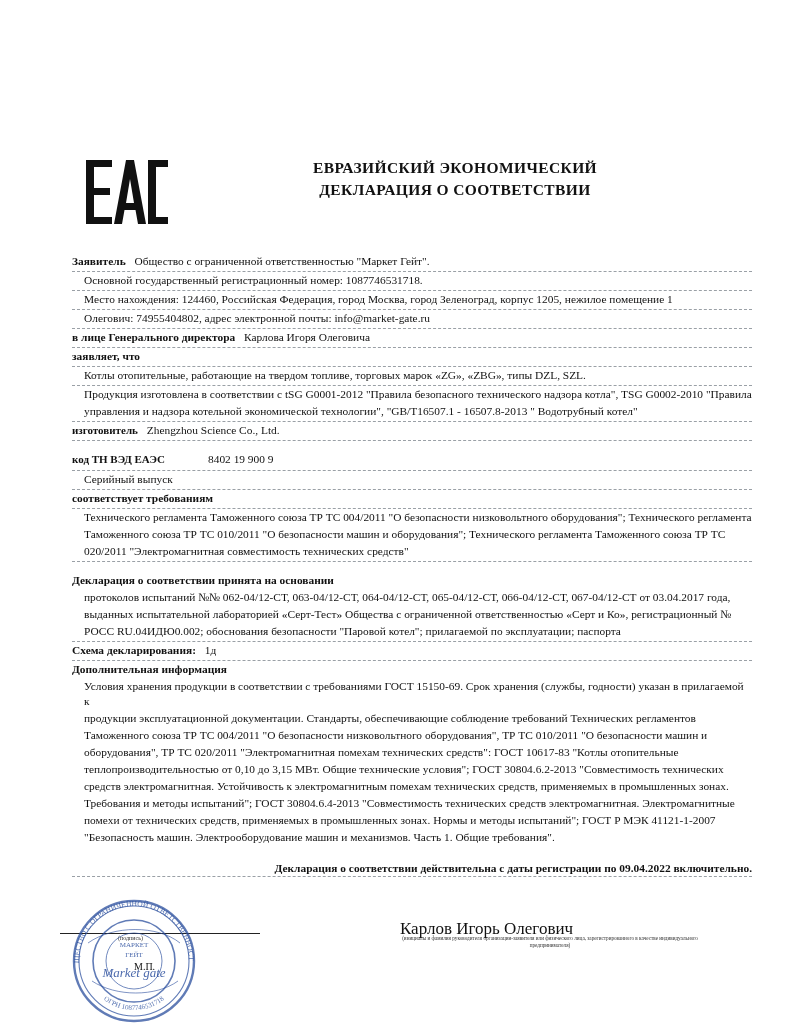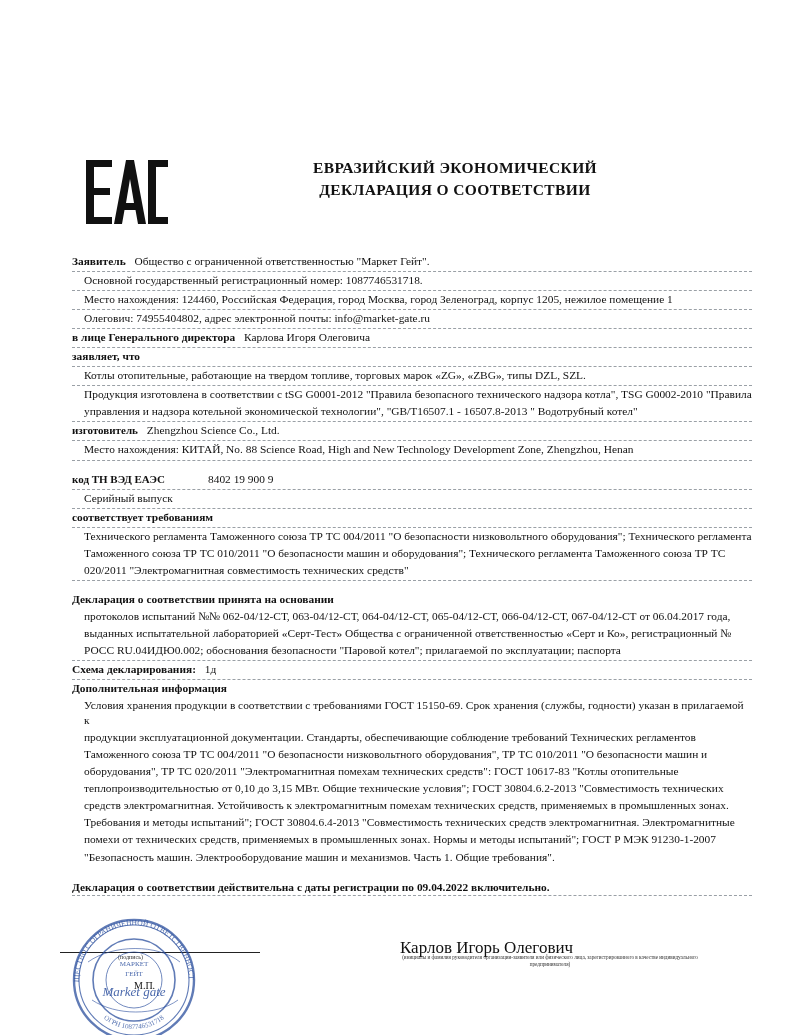--- a/index.html
+++ b/index.html
@@ -149,20 +149,21 @@
     display: block;
   }
   .footer-rows {
     padding: 0 48px;
   }
   .valid-row {
     font-weight: bold;
     font-size: 11.4px;
     border-bottom: 1px dashed #9aa0a6;
     padding-bottom: 2px;
+    text-align: right;
   }
 </style>
 </head>
 <body>
 
 <div class="page">
 
   <div class="header">
     <div class="eac-logo">
       <svg viewBox="0 0 90 70" width="90" height="70" aria-hidden="true">
@@ -199,21 +200,20 @@
     <div class="row">
       <span class="lbl">заявляет, что</span>
     </div>
     <div class="row indent">Котлы отопительные, работающие на твердом топливе, торговых марок «ZG», «ZBG», типы  DZL, SZL.</div>
     <div class="row indent nodash tight">Продукция изготовлена в соответствии с tSG G0001-2012 "Правила безопасного технического надзора котла", TSG G0002-2010 "Правила</div>
     <div class="row indent">управления и надзора котельной экономической технологии", "GB/T16507.1 - 16507.8-2013 "  Водотрубный котел"</div>
     <div class="row">
       <span class="lbl-sm">изготовитель</span>
       <span class="ml">Zhengzhou Science Co., Ltd.</span>
     </div>
-    <div class="row indent">Место нахождения: КИТАЙ, No. 88 Science Road, High and New Technology Development Zone, Zhengzhou, Henan</div>
 
     <div class="gap"></div>
 
     <div class="row two-col">
       <div class="code-col lbl-sm">код ТН ВЭД ЕАЭС</div>
       <div class="c2">8402 19 900 9</div>
     </div>
     <div class="row indent">Серийный выпуск</div>
 
     <div class="row">
@@ -221,39 +221,39 @@
     </div>
     <div class="row indent nodash tight">Технического регламента Таможенного союза ТР ТС 004/2011 "О безопасности низковольтного оборудования"; Технического регламента</div>
     <div class="row indent nodash tight">Таможенного союза ТР ТС 010/2011 "О безопасности машин и оборудования"; Технического регламента Таможенного союза ТР ТС</div>
     <div class="row indent">020/2011 "Электромагнитная совместимость технических средств"</div>
 
     <div class="gap"></div>
 
     <div class="row nodash tight">
       <span class="lbl">Декларация о соответствии принята на основании</span>
     </div>
-    <div class="row indent nodash tight">протоколов испытаний №№ 062-04/12-СТ, 063-04/12-СТ, 064-04/12-СТ, 065-04/12-СТ, 066-04/12-СТ, 067-04/12-СТ от 06.04.2017 года,</div>
+    <div class="row indent nodash tight">протоколов испытаний №№ 062-04/12-СТ, 063-04/12-СТ, 064-04/12-СТ, 065-04/12-СТ, 066-04/12-СТ, 067-04/12-СТ от 03.04.2017 года,</div>
     <div class="row indent nodash tight">выданных испытательной лабораторией «Серт-Тест» Общества с ограниченной ответственностью «Серт и Ко», регистрационный №</div>
     <div class="row indent">РОСС RU.04ИДЮ0.002; обоснования безопасности "Паровой котел"; прилагаемой по эксплуатации; паспорта</div>
     <div class="row">
       <span class="lbl">Схема декларирования:</span>
       <span class="ml">1д</span>
     </div>
 
     <div class="row nodash tight">
       <span class="lbl">Дополнительная информация</span>
     </div>
     <div class="row indent nodash tight">Условия хранения продукции в соответствии с требованиями ГОСТ 15150-69. Срок хранения (службы, годности) указан в прилагаемой к</div>
     <div class="row indent nodash tight">продукции эксплуатационной документации. Стандарты, обеспечивающие соблюдение требований Технических регламентов</div>
     <div class="row indent nodash tight">Таможенного союза ТР ТС 004/2011 "О безопасности низковольтного оборудования", ТР ТС 010/2011 "О безопасности машин и</div>
     <div class="row indent nodash tight">оборудования", ТР ТС 020/2011 "Электромагнитная помехам технических средств": ГОСТ 10617-83 "Котлы отопительные</div>
     <div class="row indent nodash tight">теплопроизводительностью от 0,10 до 3,15 МВт. Общие технические условия"; ГОСТ 30804.6.2-2013 "Совместимость технических</div>
     <div class="row indent nodash tight">средств электромагнитная. Устойчивость к электромагнитным помехам технических средств, применяемых в промышленных зонах.</div>
     <div class="row indent nodash tight">Требования и методы испытаний"; ГОСТ 30804.6.4-2013 "Совместимость технических средств электромагнитная. Электромагнитные</div>
-    <div class="row indent nodash tight">помехи от технических средств, применяемых в промышленных зонах. Нормы и методы испытаний"; ГОСТ Р МЭК 91230-1-2007</div>
+    <div class="row indent nodash tight">помехи от технических средств, применяемых в промышленных зонах. Нормы и методы испытаний"; ГОСТ Р МЭК 41121-1-2007</div>
     <div class="row indent nodash tight">"Безопасность машин. Электрооборудование машин и механизмов. Часть 1. Общие требования".</div>
 
     <div class="gap"></div>
     <div class="gap-sm"></div>
 
     <div class="valid-row">Декларация о соответствии действительна с даты регистрации по 09.04.2022 включительно.</div>
   </div>
 
   <div class="sig-area">
     <div class="sig-line"></div>

